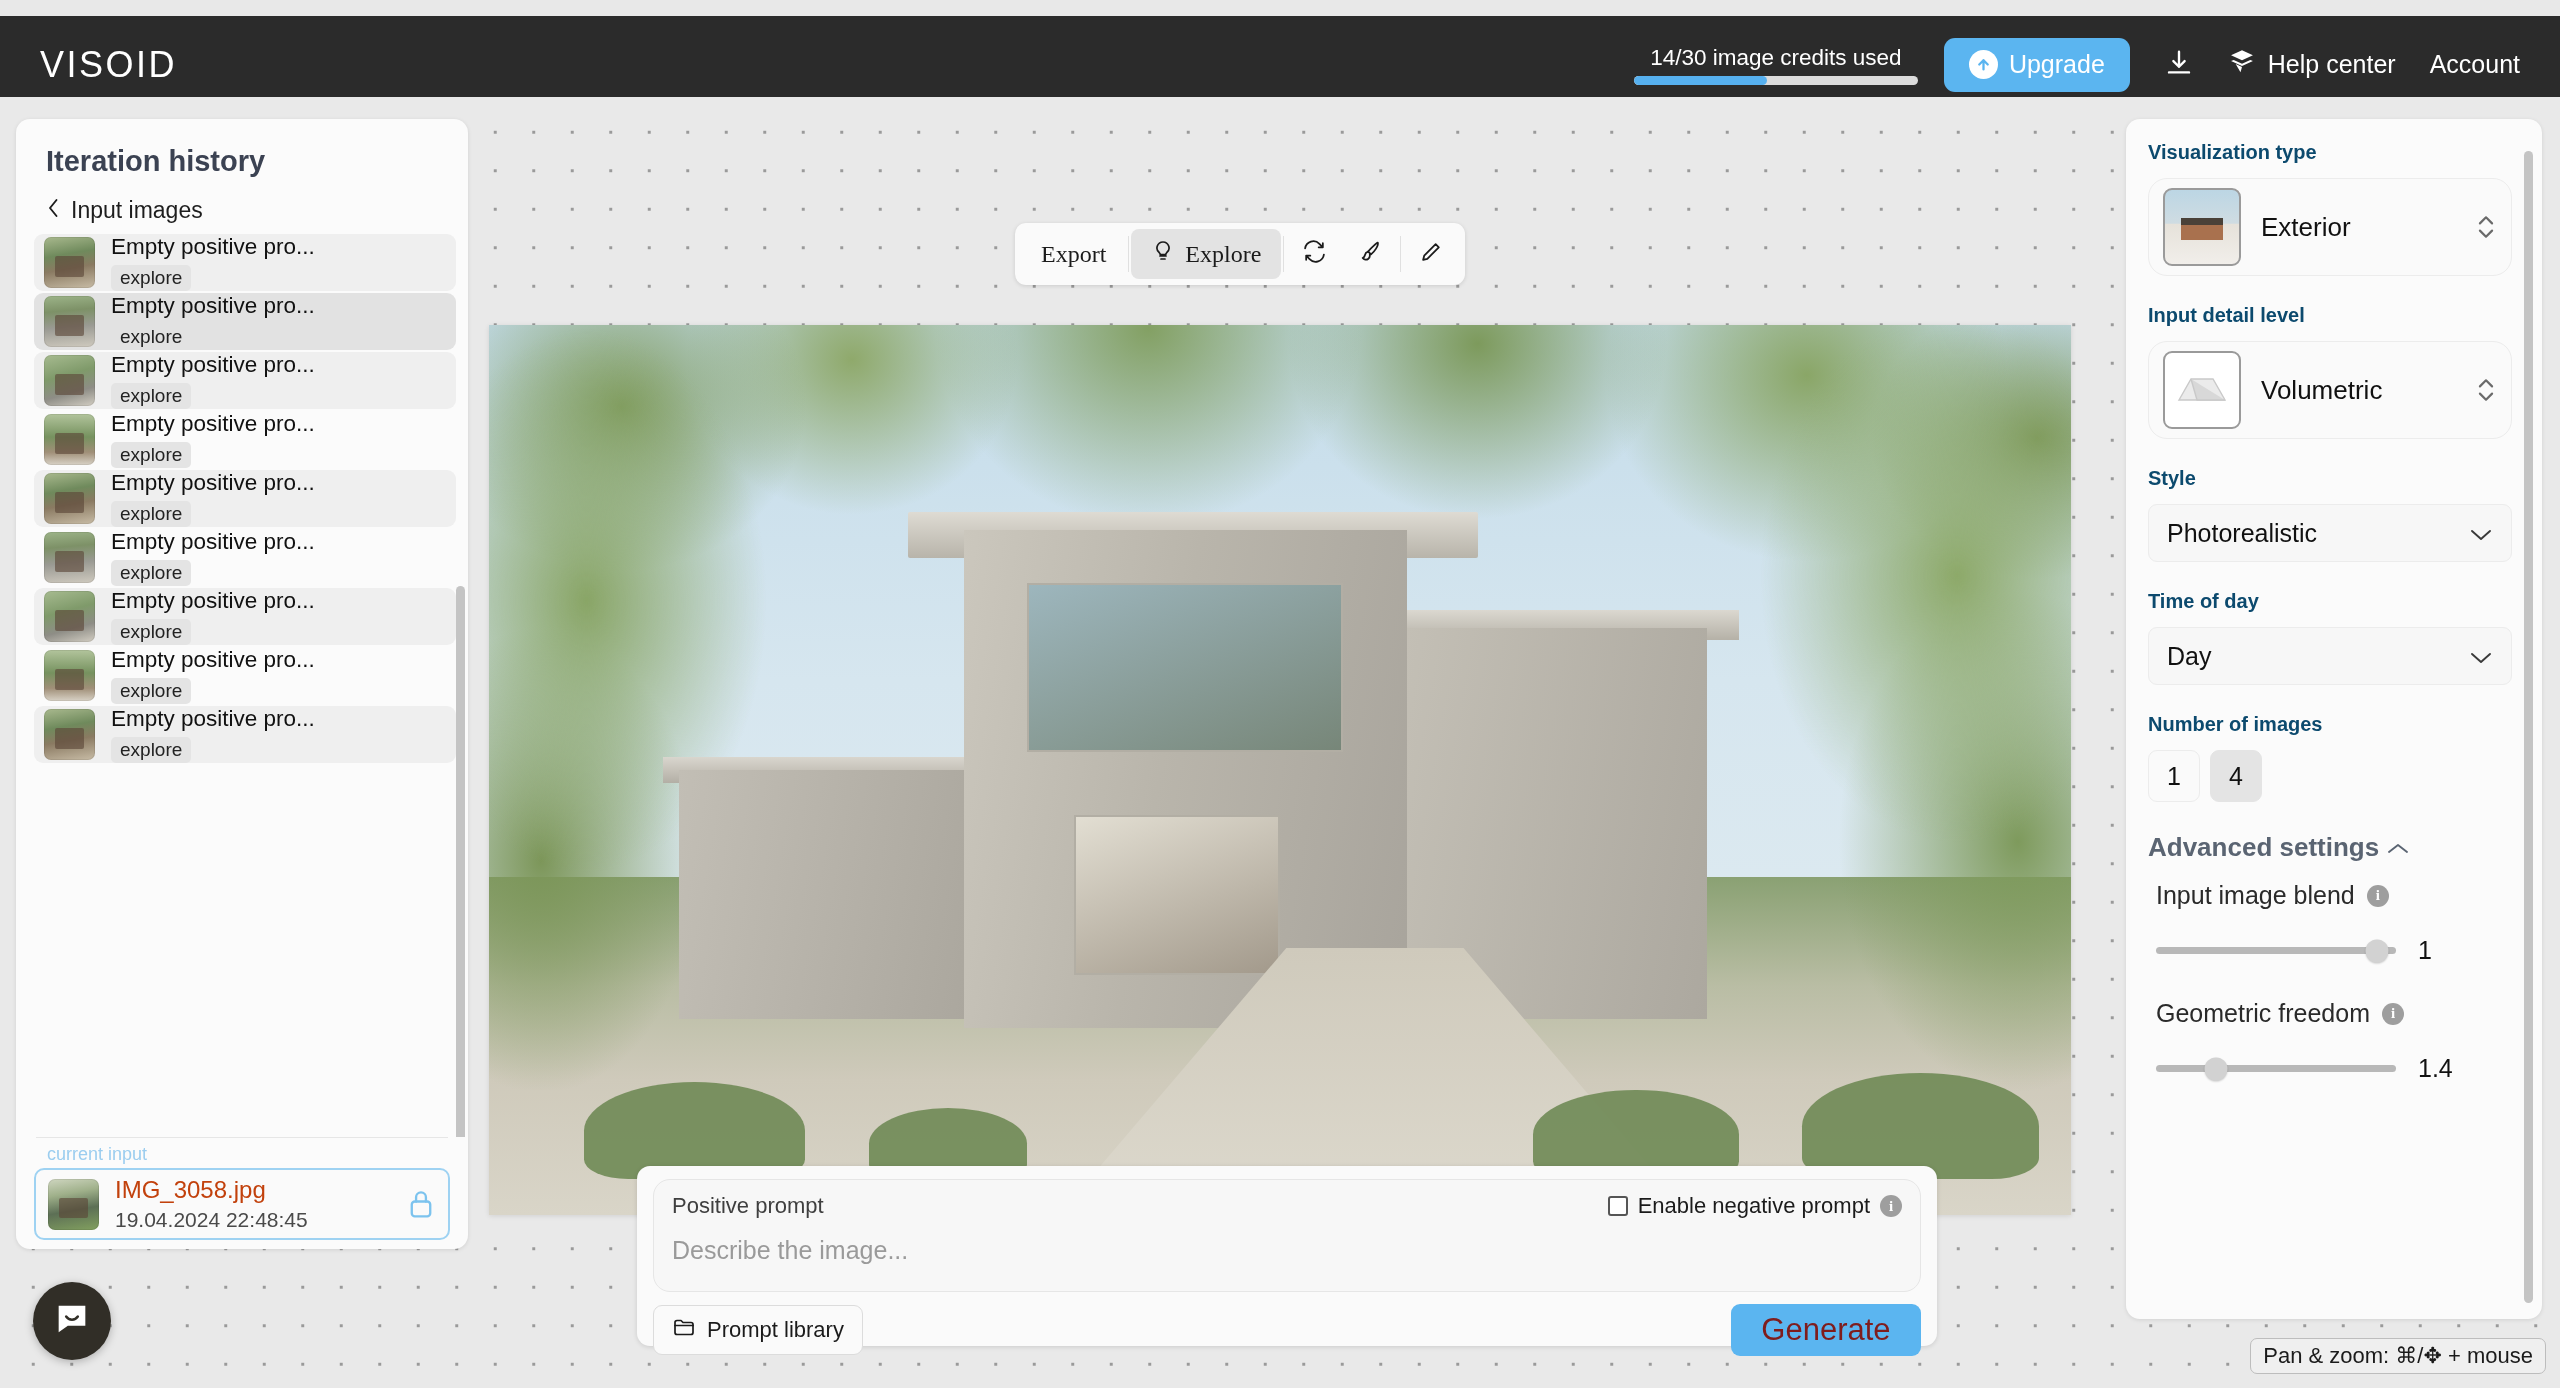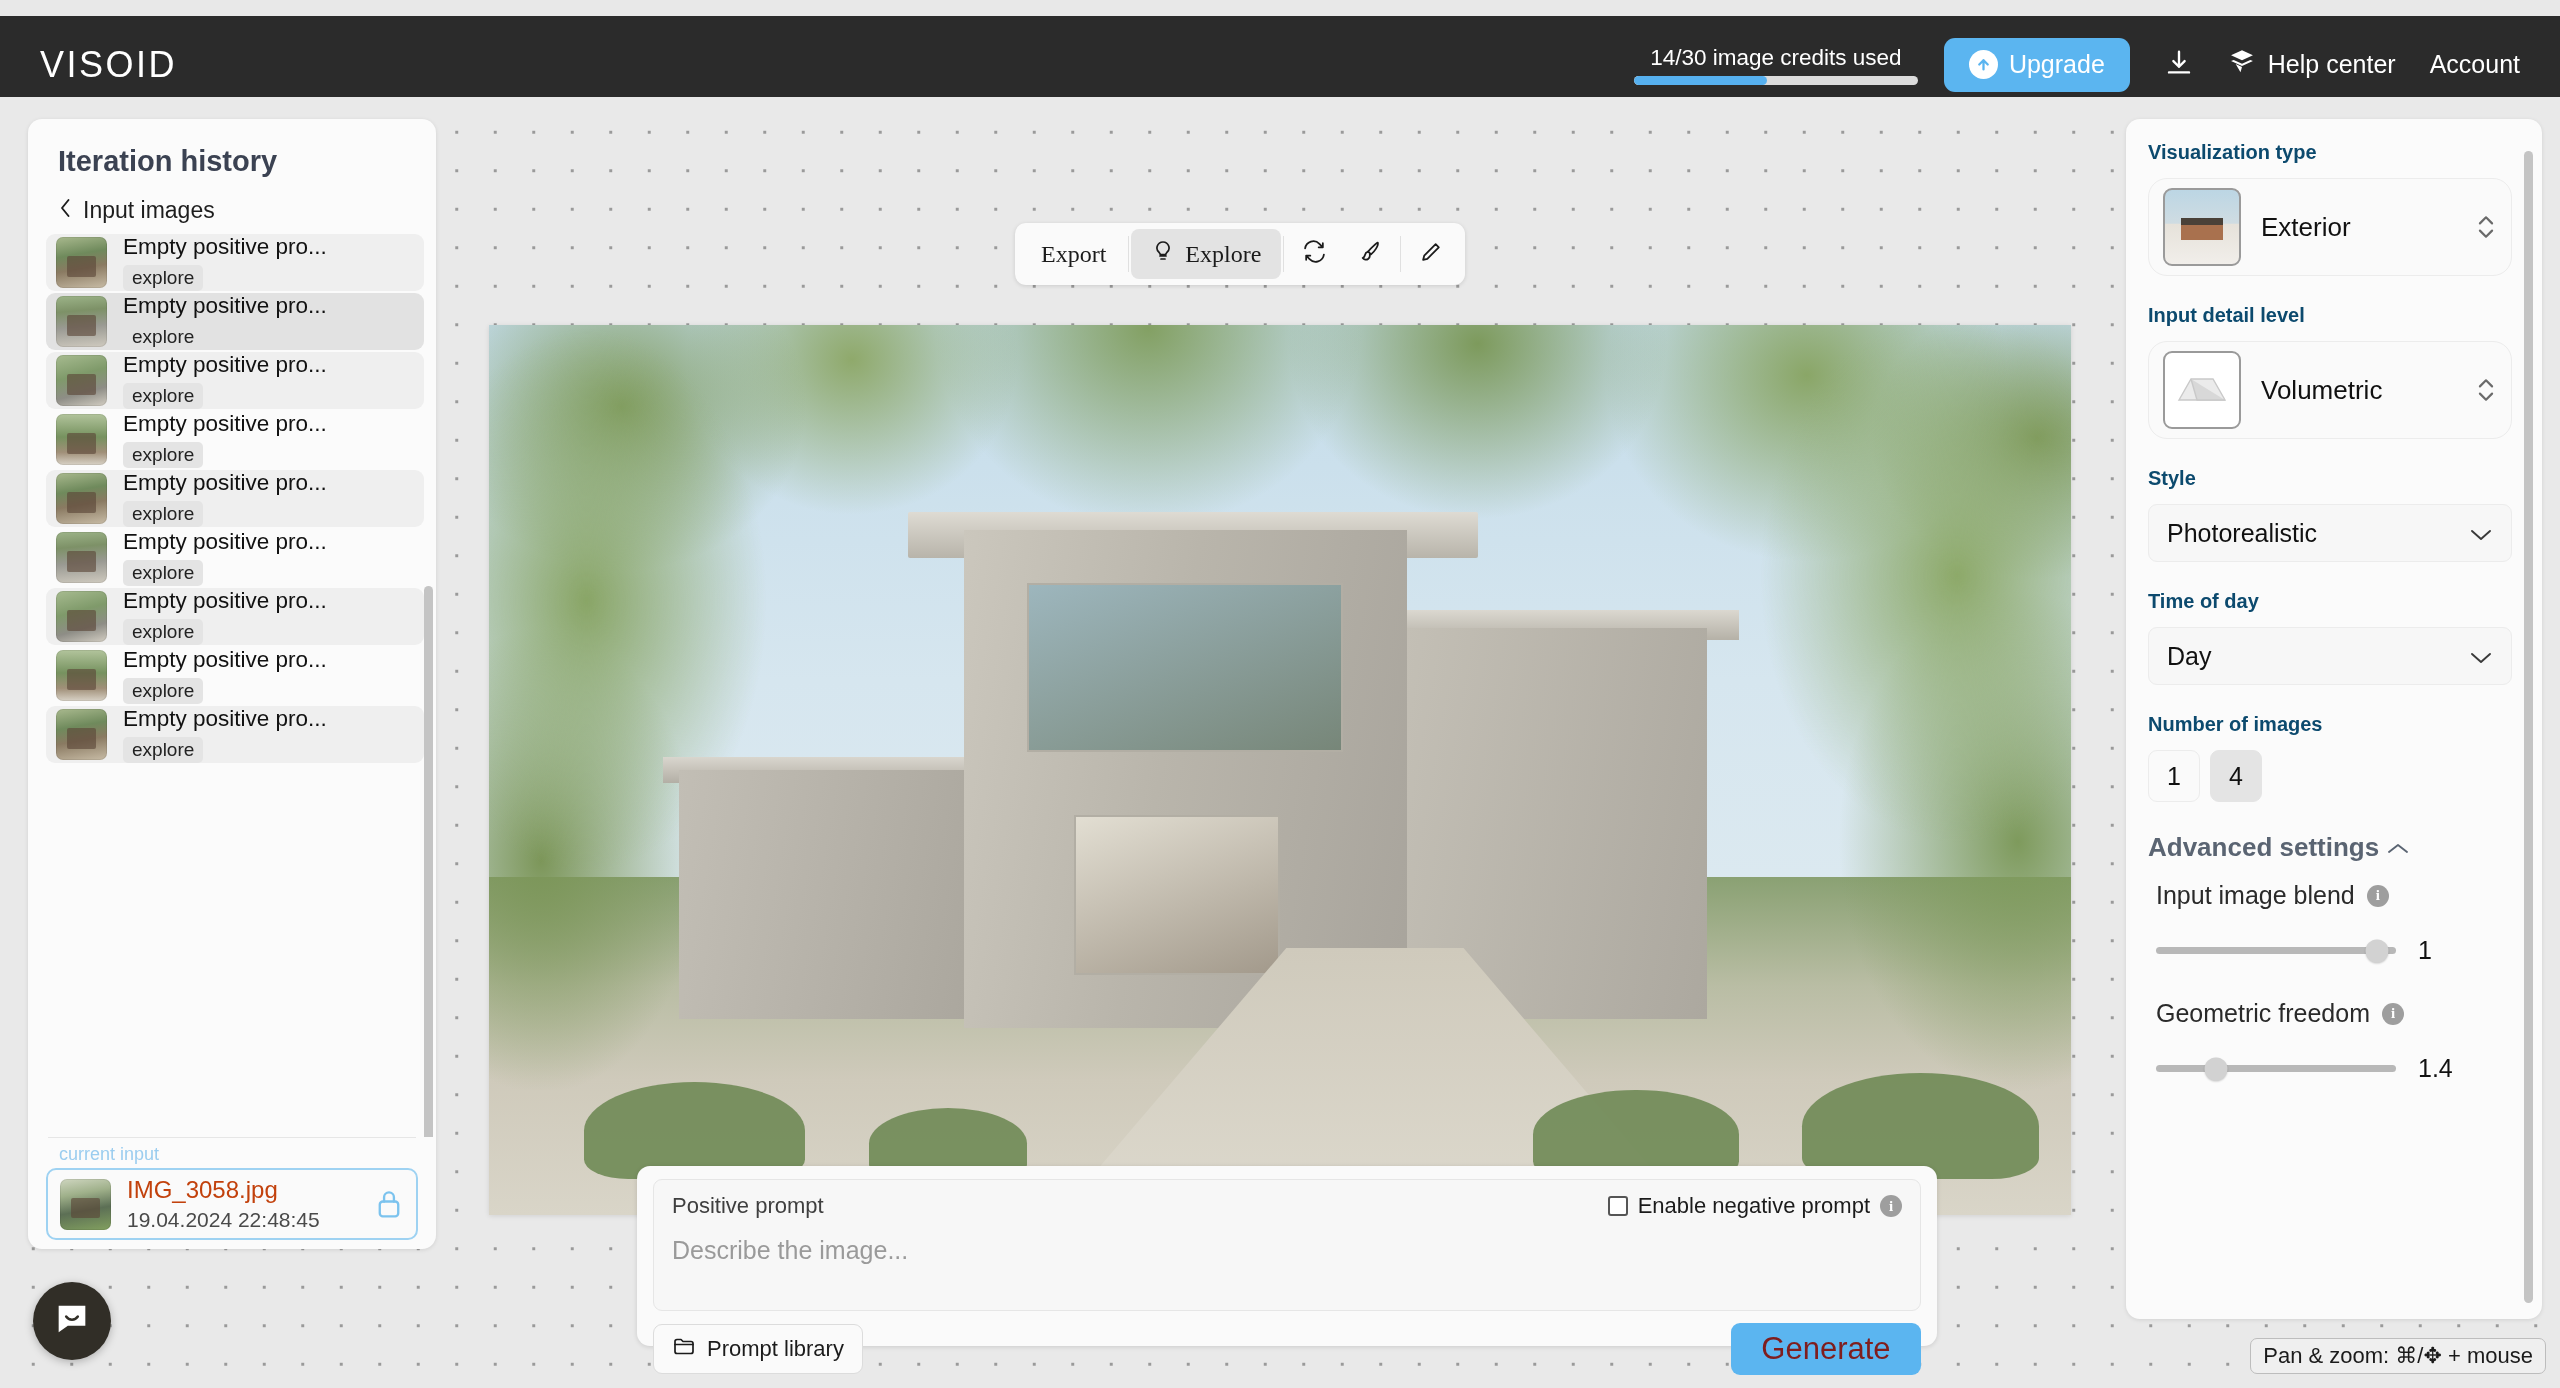--- a/index.html
+++ b/index.html
@@ -69,22 +69,22 @@
     position: absolute; top: 97px; left: 0;
     width: 2560px; height: 1291px;
     background-color: #e9e9e9;
     background-image: radial-gradient(circle, #9a9a9a 1.6px, transparent 1.7px);
     background-size: 38.5px 38.5px;
     background-position: 14px 16px;
   }
 
   
   .sidebar {
-    position: absolute; top: 119px; left: 28px;
-    width: 408px; height: 1130px;
+    position: absolute; top: 119px; left: 16px;
+    width: 452px; height: 1130px;
     background: #fbfbfb;
     border-radius: 14px;
     box-shadow: 0 1px 4px rgba(0,0,0,.10);
     display: flex; flex-direction: column;
     overflow: hidden;
   }
   .sidebar-title {
     font-size: 29px; font-weight: bold; color: #3b4252;
     margin: 26px 0 0 30px;
   }
@@ -248,23 +248,23 @@
 
   
   .prompt-panel {
     position: absolute; top: 1166px; left: 637px;
     width: 1300px; height: 180px;
     background: #fafafa; border-radius: 13px;
     box-shadow: 0 1px 5px rgba(0,0,0,.13);
     padding: 13px 16px;
   }
   .prompt-box {
-    border: 1px solid #e6e6e6; border-radius: 9px;
+    border: 1px solid #e6e6e6; border-radius: 17px;
     background: #f7f7f7;
-    padding: 13px 18px 0 18px; height: 132px;
+    padding: 13px 18px 0 18px; height: 113px;
     position: relative;
   }
   .prompt-row { display: flex; align-items: flex-start; }
   .prompt-label { font-size: 22px; color: #3f3f3f; }
   .neg-wrap {
     margin-left: auto; display: flex; align-items: center; gap: 10px;
     font-size: 22px; color: #1b1b1b;
   }
   .checkbox {
     width: 20px; height: 20px; border: 2px solid #555; border-radius: 3px;

